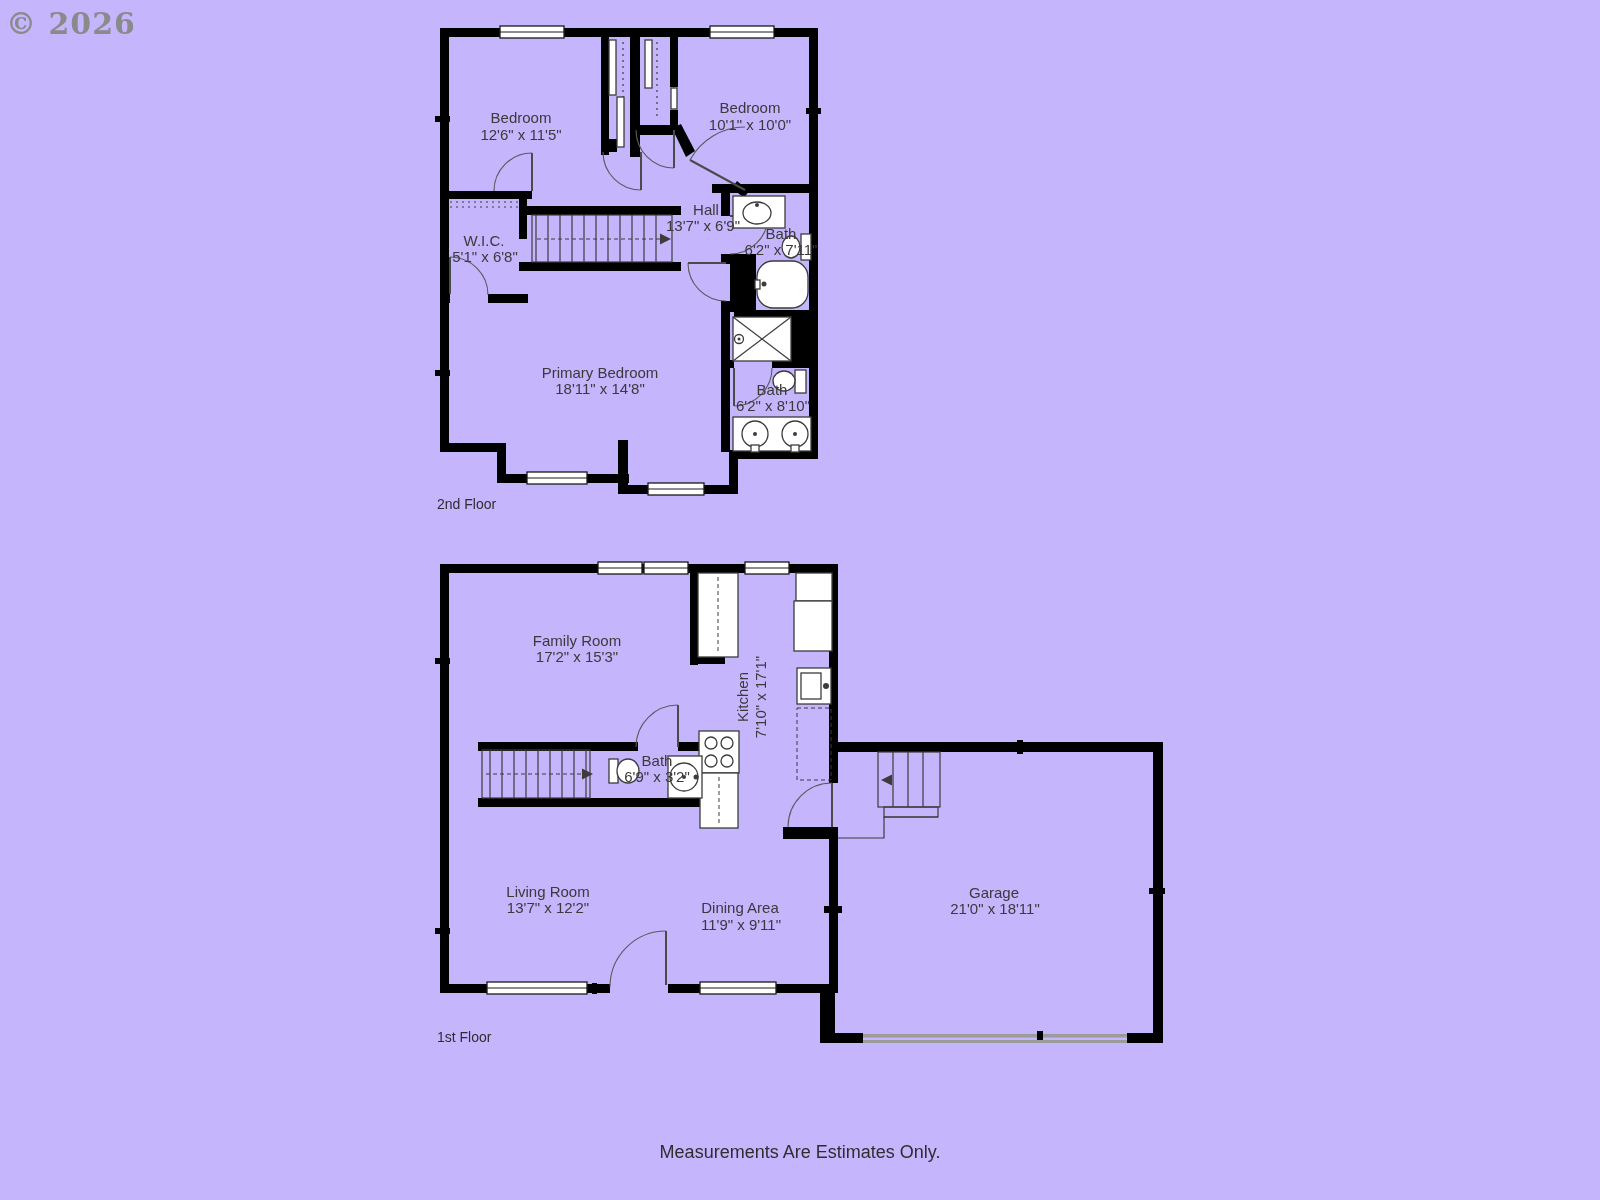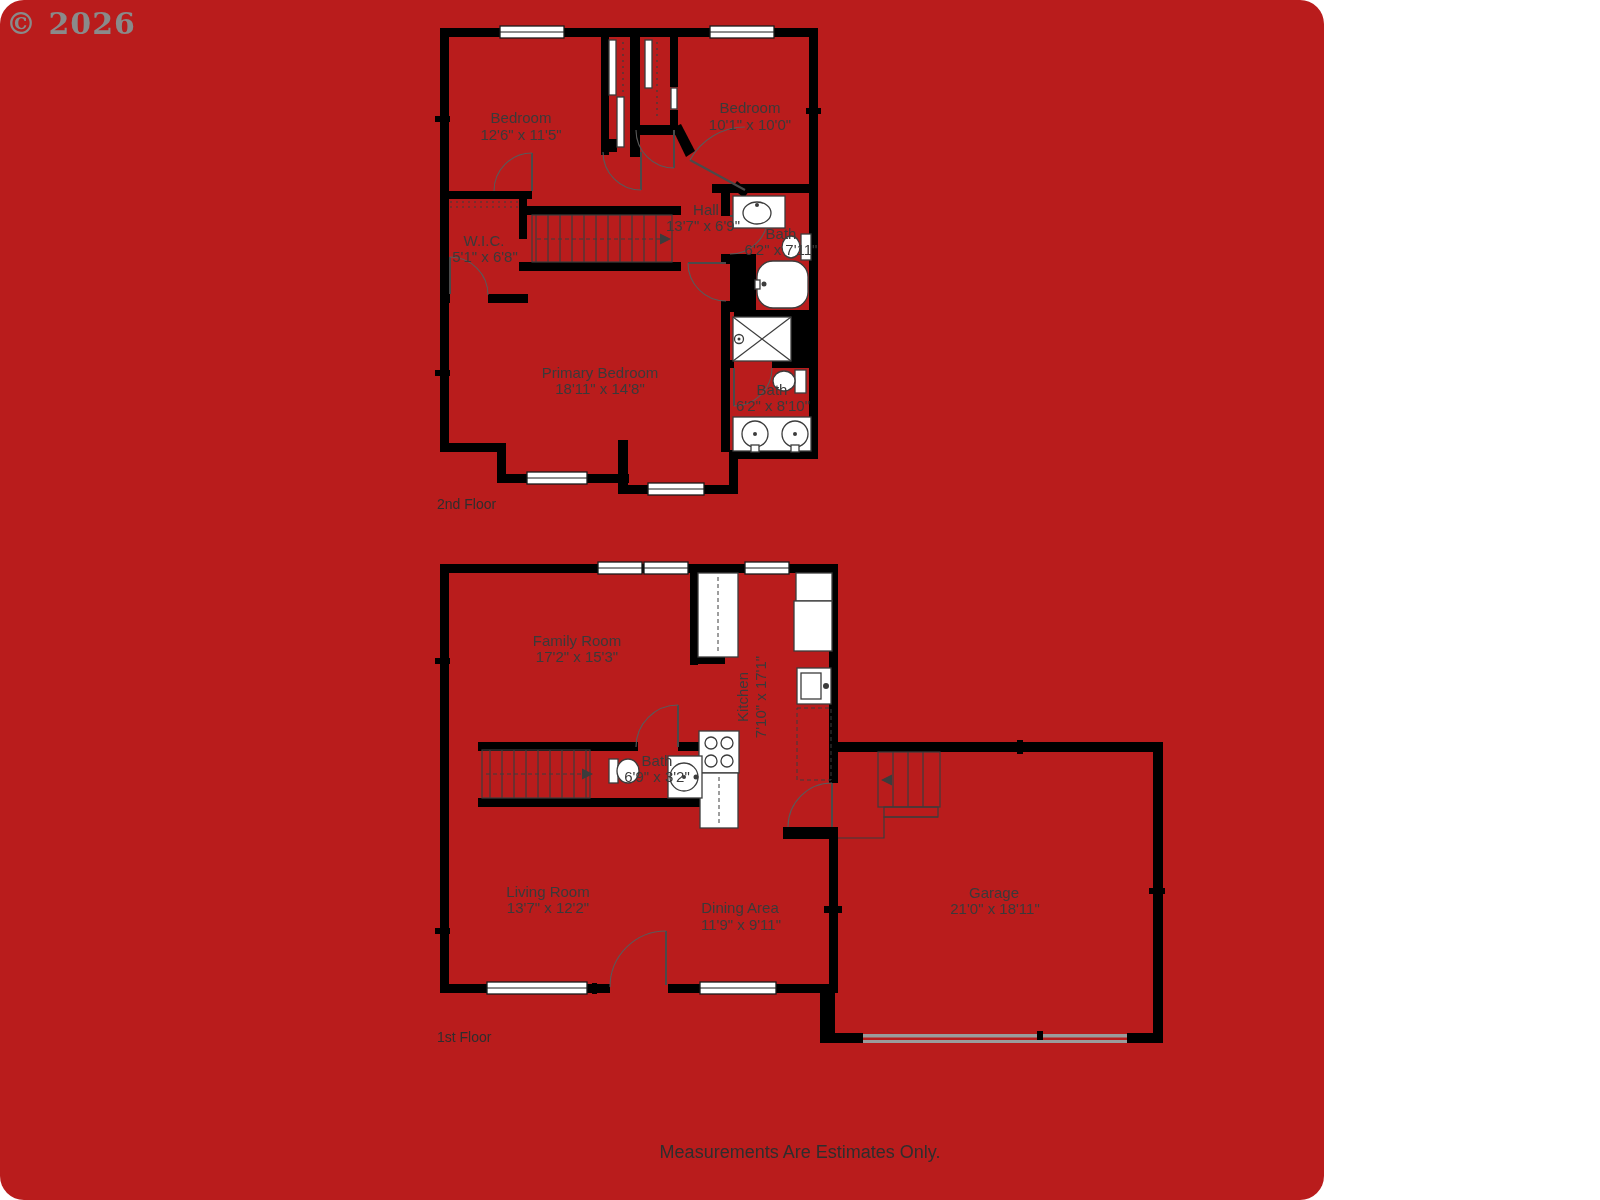--- a/index.html
+++ b/index.html
@@ -1,16 +1,16 @@
 <!DOCTYPE html>
 <html style="--wall: #000000; --fixture: #3c3c3c; --text: #3a3a3a; --watermark: #8a8a8a; --garage_door: #9b9b9b;"><head>
 <meta charset="utf-8">
 <style>
   html,body{margin:0;padding:0;background:#ffffff;}
-  #stage{position:relative;width:1324px;height:1200px;background:#b91c1c;overflow:hidden;border-radius:24px;}
+  #stage{position:relative;width:1600px;height:1200px;background:#c4b5fd;overflow:hidden;}
   svg{display:block;}
   .wall{fill:var(--wall,#000);}
   .win{fill:#fff;stroke:#1b1b1b;stroke-width:1.3;}
   .winline{stroke:#1b1b1b;stroke-width:1;}
   .thin{fill:none;stroke:var(--fixture,#3c3c3c);stroke-width:1.2;}
   .fix{fill:#fff;stroke:var(--fixture,#3c3c3c);stroke-width:1.3;}
   .dash{fill:none;stroke:var(--fixture,#3c3c3c);stroke-width:1;stroke-dasharray:4 3;}
   .dot{fill:none;stroke:var(--fixture,#3c3c3c);stroke-width:1.2;stroke-dasharray:2 4;}
   .door{fill:none;stroke:#5a5a5a;stroke-width:1.1;}
   .leaf{stroke:#4a4a4a;stroke-width:2;}

